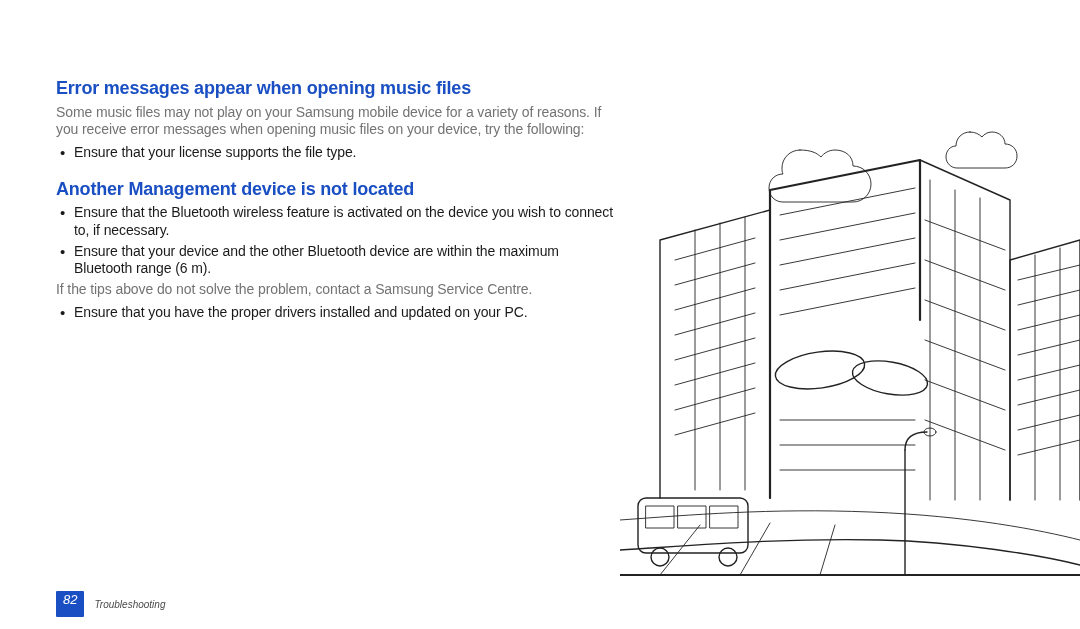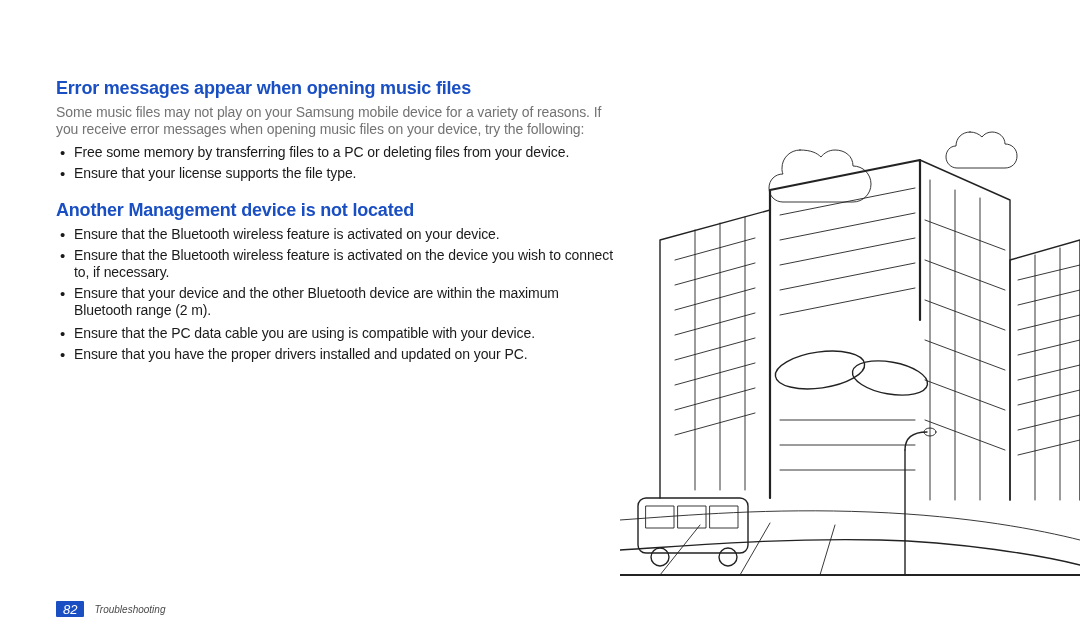--- a/index.html
+++ b/index.html
@@ -69,21 +69,21 @@
     display: flex;
     align-items: center;
     gap: 10px;
   }
   .page-badge {
     background: #1a4fc3;
     color: #fff;
     font-style: italic;
     font-weight: 500;
     font-size: 13px;
-    padding: 1px 7px 0 7px;
+    padding: 1px 7px 10px 7px;
     border-radius: 1px;
   }
   .footer-label {
     font-style: italic;
     color: #4a4a4a;
     font-size: 10px;
   }
   .illustration {
     position: absolute;
     right: 0;
@@ -110,33 +110,31 @@
 </head>
 <body>
 
 <div class="page">
 
   <div class="content-col">
 
     <h2 class="sec-heading">Error messages appear when opening music files</h2>
     <p class="para">Some music files may not play on your Samsung mobile device for a variety of reasons. If you receive error messages when opening music files on your device, try the following:</p>
     <ul class="tlist">
-      <li>Free some memory by transferring files to a PC or deleting files from your device.</li>
       <li>Ensure that your license supports the file type.</li>
     </ul>
 
     <h2 class="sec-heading mt">Another Management device is not located</h2>
     <ul class="tlist">
-      <li>Ensure that the Bluetooth wireless feature is activated on your device.</li>
       <li>Ensure that the Bluetooth wireless feature is activated on the device you wish to connect to, if necessary.</li>
-      <li>Ensure that your device and the other Bluetooth device are within the maximum Bluetooth range (2 m).</li>
+      <li>Ensure that your device and the other Bluetooth device are within the maximum Bluetooth range (6 m).</li>
     </ul>
+    <p class="para">If the tips above do not solve the problem, contact a Samsung Service Centre.</p>
 
     <ul class="tlist">
-      <li>Ensure that the PC data cable you are using is compatible with your device.</li>
       <li>Ensure that you have the proper drivers installed and updated on your PC.</li>
     </ul>
 
   </div>
 
   <div class="illustration">
     <svg viewBox="0 0 460 470" aria-hidden="true">
 
       <line class="hvy" x1="0" y1="455" x2="460" y2="455"></line>
 

